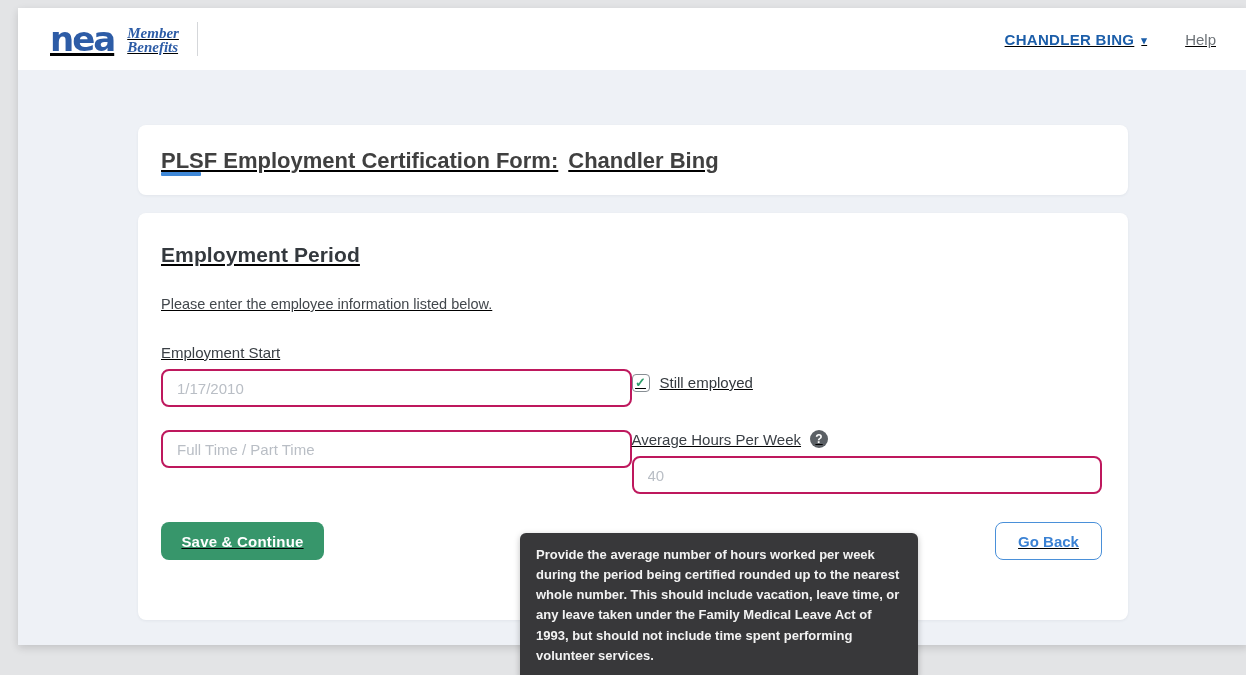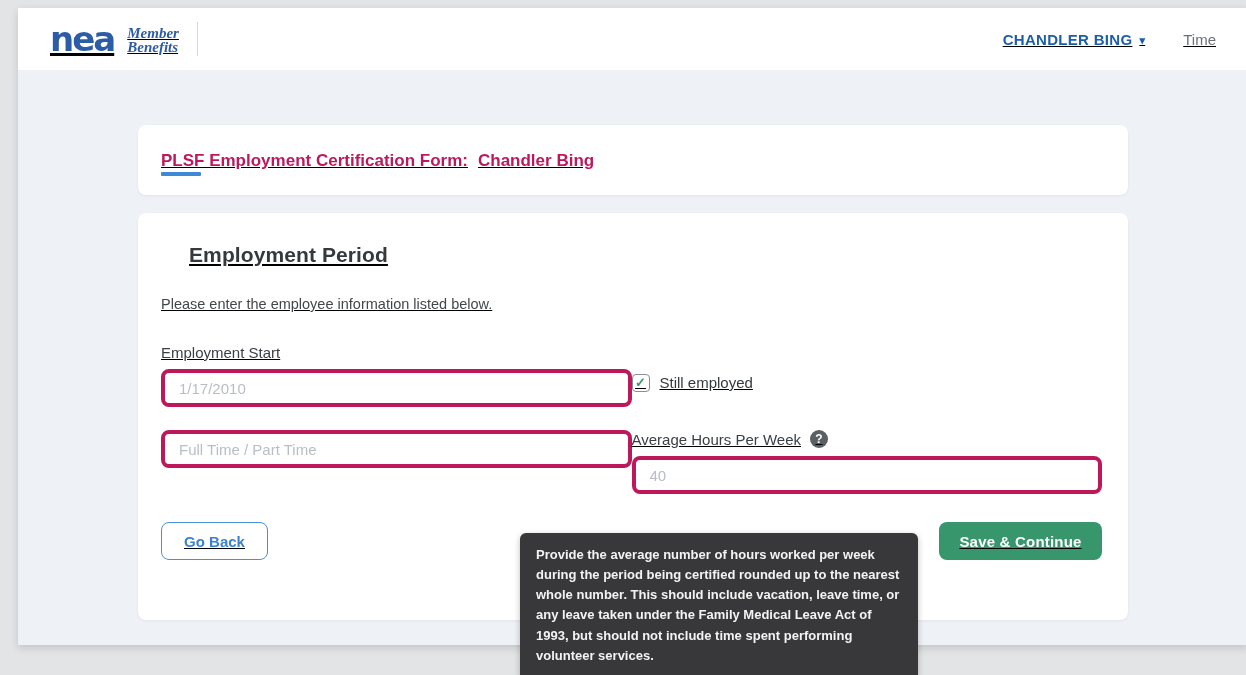--- a/index.html
+++ b/index.html
@@ -83,23 +83,23 @@
   }
   .title-card {
     height: 70px;
     margin-bottom: 18px;
     display: flex;
     align-items: center;
     padding: 0 23px;
     position: relative;
   }
   .page-title {
-    font-size: 17px;
-    font-weight: 700;
-    color: #be185d;
+    font-size: 22px;
+    font-weight: 700;
+    color: #404040;
     padding-top: 2px;
   }
   .page-title .title-name { font-weight: 700; margin-left: 10px; }
   .title-underline {
     position: absolute;
     left: 23px; top: 47px;
     width: 40px; height: 4px;
     background: #3f88d8;
     border-radius: 1px;
   }
@@ -107,21 +107,20 @@
     height: 407px;
     padding: 30px 26px 28px 23px;
     display: flex;
     flex-direction: column;
   }
   .form-heading {
     font-size: 21px;
     font-weight: 700;
     color: #34393e;
     letter-spacing: 0.1px;
-    margin-left: 28px;
   }
   .form-desc {
     margin-top: 29px;
     font-size: 14.5px;
     color: #42474c;
   }
   .fields-grid {
     display: grid;
     grid-template-columns: 1fr 1fr;
     margin-top: 32px;
@@ -129,21 +128,21 @@
   .field-label {
     display: block;
     font-size: 15px;
     color: #3a3f45;
     margin-bottom: 8px;
   }
   .label-with-icon { display: flex; align-items: flex-end; gap: 9px; }
   .text-input {
     width: 100%;
     height: 38px;
-    border: 4px solid #be185d;
+    border: 2px solid #be185d;
     border-radius: 8px;
     padding: 0 14px;
     font-family: "Liberation Sans", sans-serif;
     font-size: 15px;
     color: #3a3f45;
     background: #ffffff;
     outline: none;
   }
   .text-input::placeholder { color: #b9bec5; opacity: 1; }
   .checkbox-row {
@@ -237,21 +236,21 @@
         <span>Member</span><br>
         <span>Benefits</span>
       </span>
     </div>
     <div class="topbar-divider"></div>
     <div class="topbar-right">
       <div class="user-menu">
         <span>CHANDLER BING</span>
         <span class="caret">▾</span>
       </div>
-      <span class="help-link">Time</span>
+      <span class="help-link">Help</span>
     </div>
   </div>
 
   <div class="content">
 
     <div class="card title-card">
       <div class="page-title">
         <span>PLSF Employment Certification Form:</span><span class="title-name">Chandler Bing</span>
       </div>
       <div class="title-underline"></div>
@@ -281,22 +280,22 @@
         <div class="row2">
           <span class="field-label label-with-icon">
             <span>Average Hours Per Week</span>
             <span class="help-badge">?</span>
           </span>
           <input class="text-input" type="text" placeholder="40" style="">
         </div>
       </div>
 
       <div class="buttons-row">
+        <button class="btn btn-save">Save &amp; Continue</button>
         <button class="btn btn-goback">Go Back</button>
-        <button class="btn btn-save">Save &amp; Continue</button>
       </div>
     </div>
 
   </div>
 </div>
 
 <div class="tooltip">
   <span>Provide the average number of hours worked per week during the period being certified rounded up to the nearest whole number. This should include vacation, leave time, or any leave taken under the Family Medical Leave Act of 1993, but should not include time spent performing volunteer services.</span>
   
 </div>

